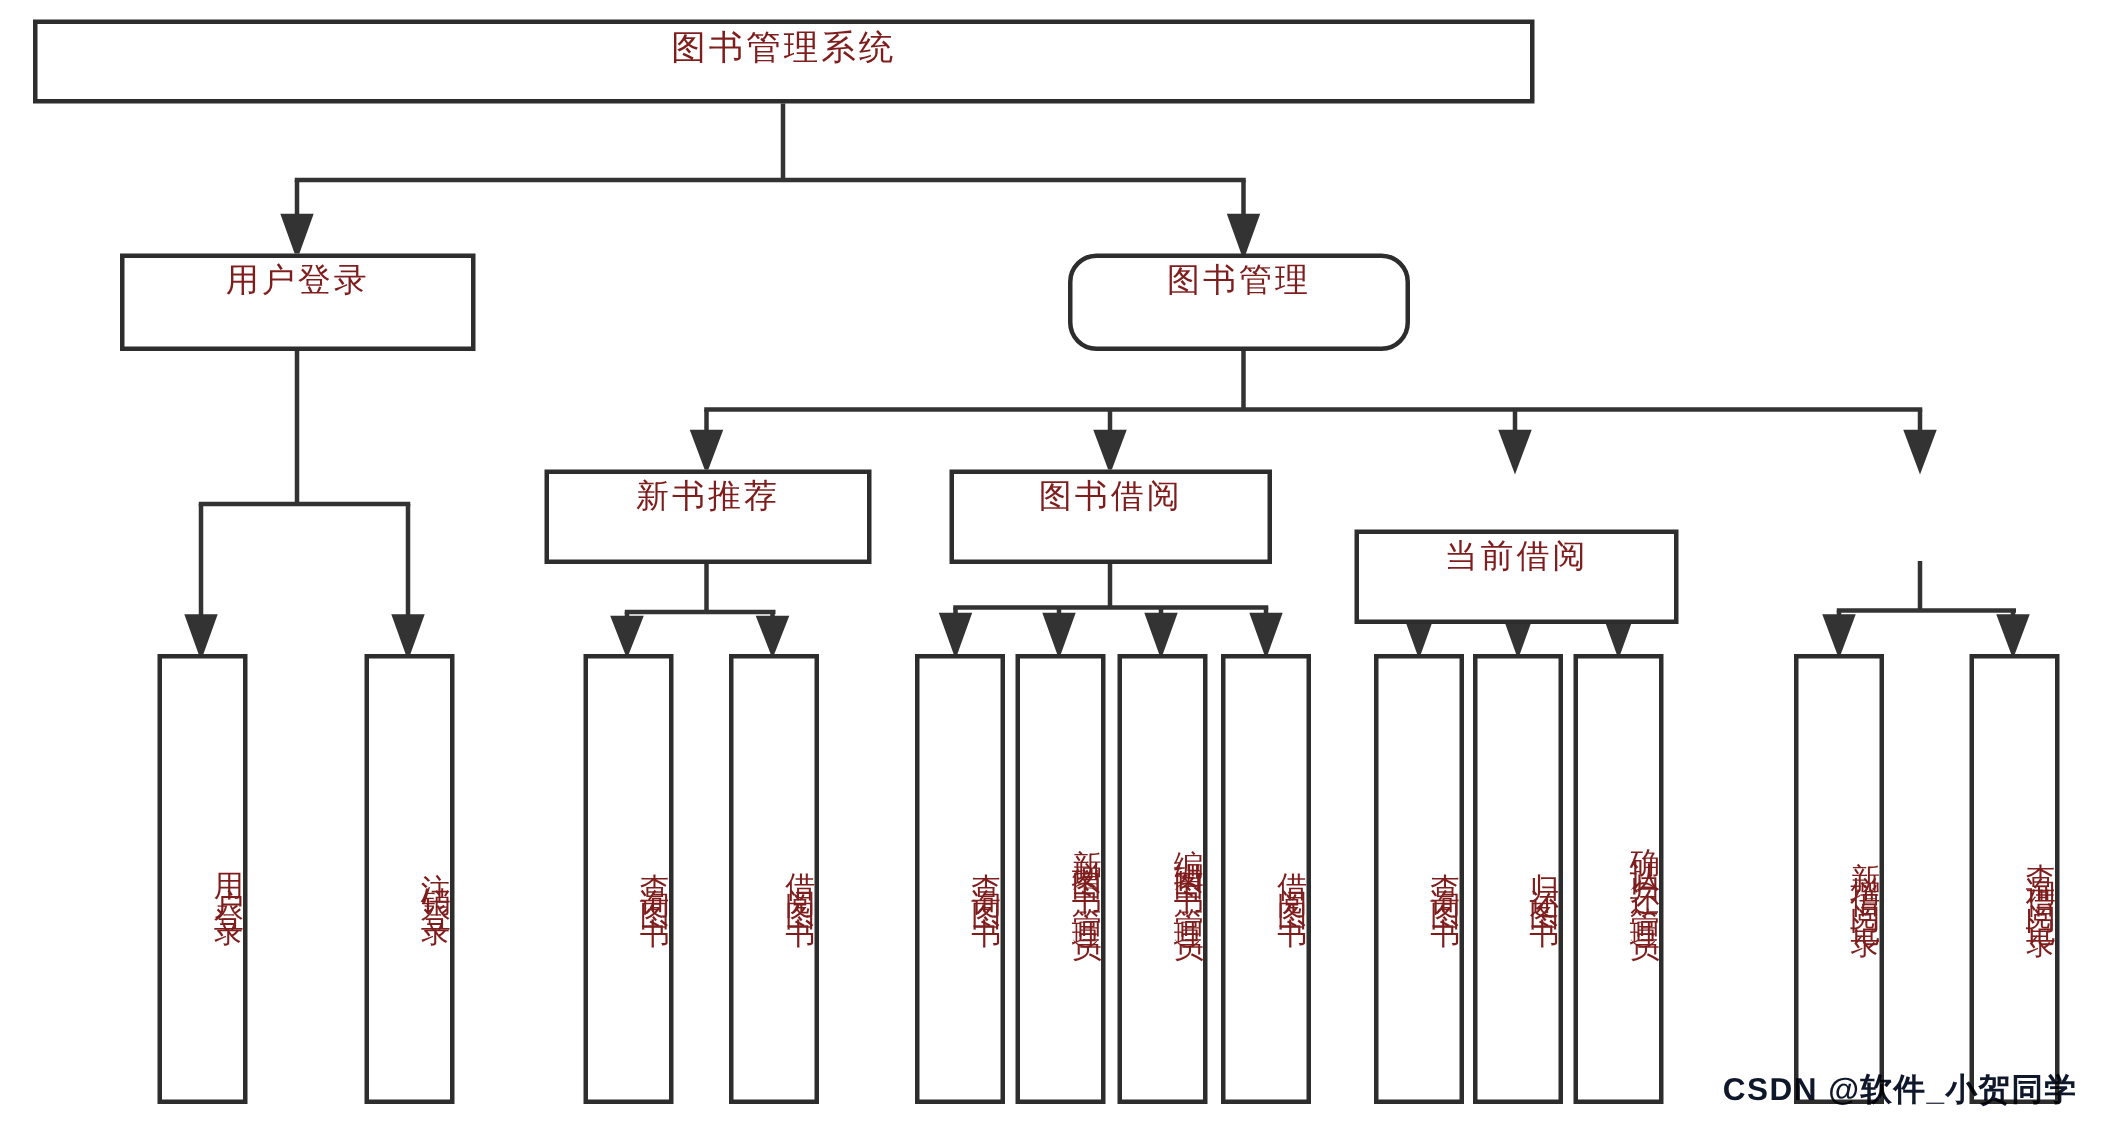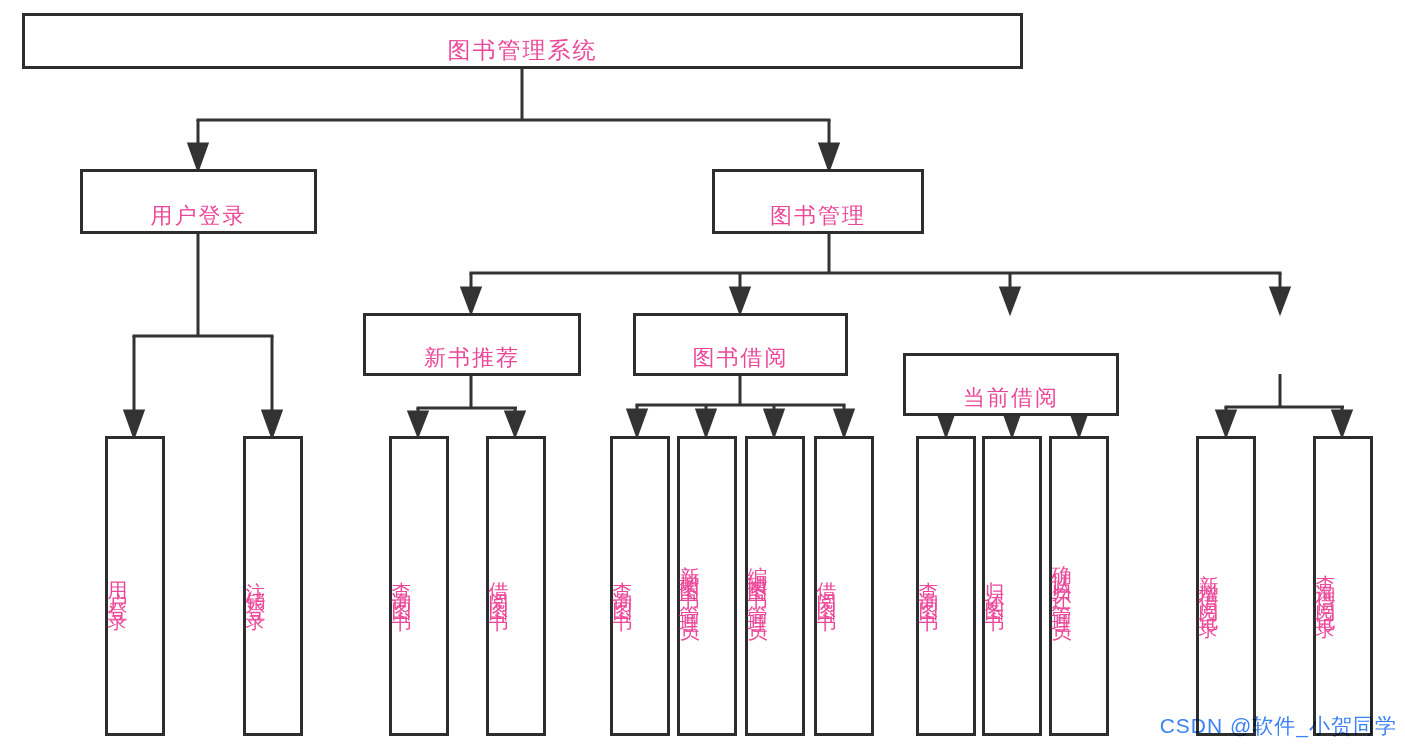--- a/index.html
+++ b/index.html
@@ -16,29 +16,29 @@
     left: 0; top: 0;
     width: 1405px; height: 747px;
     z-index: 0;
   }
   .node {
     position: absolute;
     box-sizing: border-box;
     border: 3px solid #2d2d2d;
     background: #ffffff;
     display: flex;
-    align-items: flex-end;
+    align-items: flex-start;
     justify-content: center;
-    color: #ec4899;
+    color: #7f1d1d;
     z-index: 1;
   }
   .h-node { font-size: 22px; letter-spacing: 2px; white-space: nowrap; }
   .root-node { left: 22px; top: 13px; width: 1001px; height: 56px; font-size: 23px; }
   .l2-a { left: 80px;  top: 169px; width: 237px; height: 65px; }
-  .l2-b { left: 712px; top: 169px; width: 212px; height: 65px; }
+  .l2-b { left: 712px; top: 169px; width: 228px; height: 65px; border-radius: 19px; }
   .l3 { top: 313px; height: 63px; }
   .l3-a { left: 363px;  width: 218px; }
   .l3-b { left: 633px;  width: 215px; }
   .l3-c { left: 903px;  width: 216px; margin-top: 40px; }
   .l3-d { left: 1173px; width: 216px; }
   .v-node {
     top: 436px;
     width: 60px;
     height: 300px;
     writing-mode: vertical-rl;
@@ -57,28 +57,29 @@
   .vx-6  { left: 677px; }
   .vx-7  { left: 745px; }
   .vx-8  { left: 814px; }
   .vx-9  { left: 916px; }
   .vx-10 { left: 982px; }
   .vx-11 { left: 1049px; }
   .vx-12 { left: 1196px; }
   .vx-13 { left: 1313px; }
   #watermark {
     position: absolute;
-    right: 8px;
+    right: 20px;
     top: 712px;
     font-size: 21px;
-    color: #3b82f6;
+    color: #0f172a;
     letter-spacing: 1px;
     white-space: nowrap;
     z-index: 5;
     mix-blend-mode: multiply;
+    font-weight: bold;
   }
 </style>
 </head>
 <body>
 
 <div id="canvas">
 
   <svg id="wires" viewBox="0 0 1405 747" xmlns="http://www.w3.org/2000/svg">
     <g stroke="#333333" stroke-width="3" fill="#333333">
 

